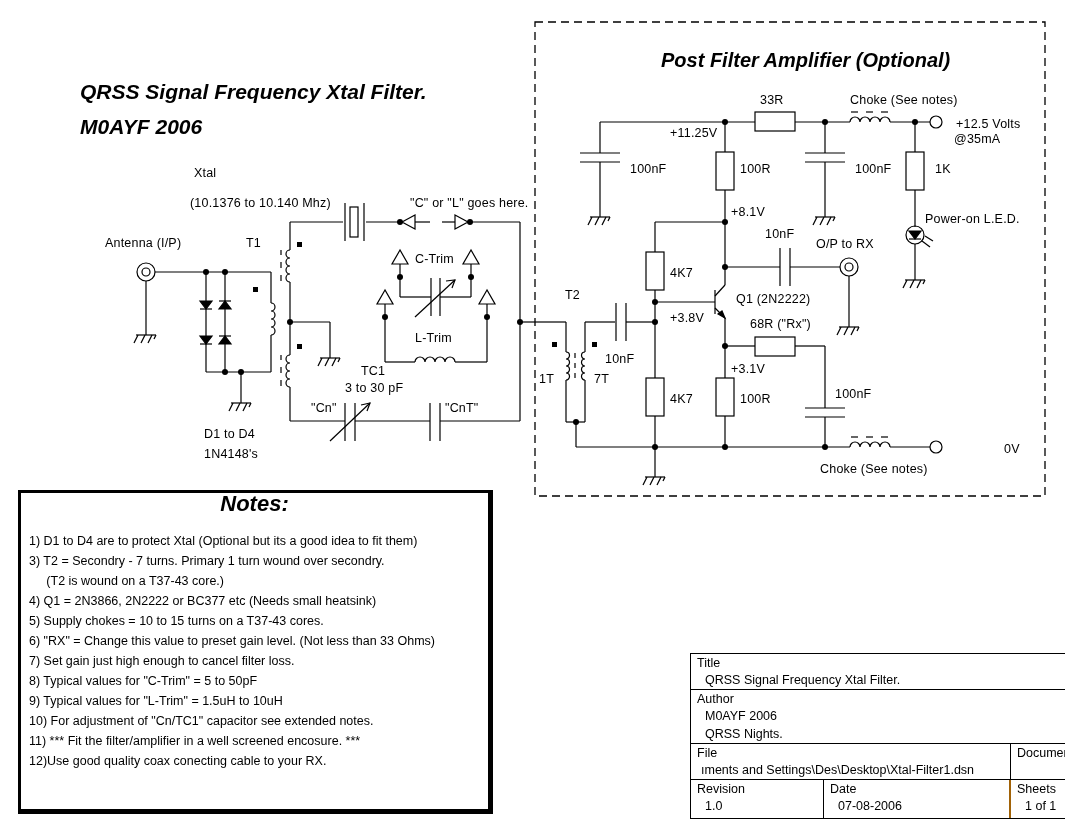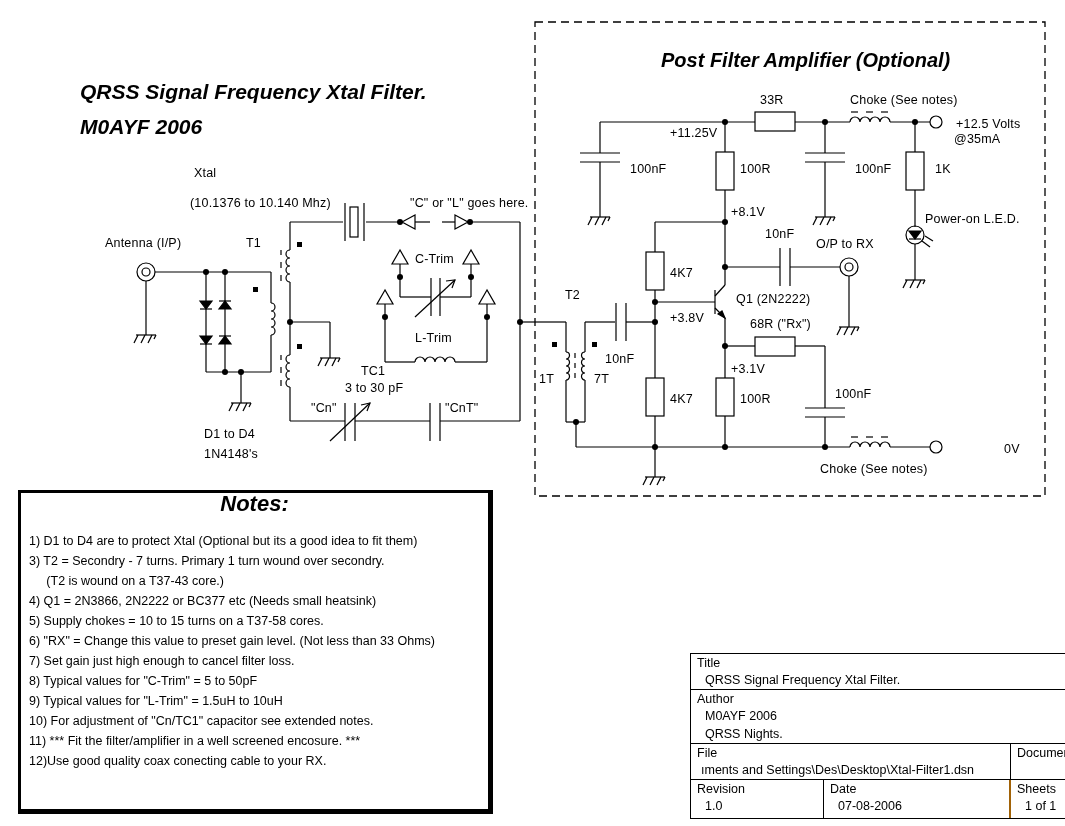--- a/index.html
+++ b/index.html
@@ -332,21 +332,21 @@
 <div class="lbl" style="left:982px;top:442px;margin-left:22px;">0V</div>
 <div class="lbl" style="left:820px;top:462px;">Choke (See notes)</div>
 
 <div id="notes-box">
   <div class="nt">Notes:</div>
   <ul>
     <li> 1) D1 to D4 are to protect Xtal (Optional but its a good idea to fit them)</li>
     <li> 3) T2 = Secondry - 7 turns. Primary 1 turn wound over secondry.</li>
     <li style="white-space:pre;">     (T2 is wound on a T37-43 core.)</li>
     <li> 4) Q1 = 2N3866, 2N2222 or BC377 etc (Needs small heatsink)</li>
-    <li> 5) Supply chokes = 10 to 15 turns on a T37-58 cores.</li>
+    <li> 5) Supply chokes = 10 to 15 turns on a T37-43 cores.</li>
     <li> 6) "RX" = Change this value to preset gain level. (Not less than 33 Ohms)</li>
     <li> 7) Set gain just high enough to cancel filter loss.</li>
     <li> 8) Typical values for "C-Trim" = 5 to 50pF</li>
     <li> 9) Typical values for "L-Trim" = 1.5uH to 10uH</li>
     <li>10) For adjustment of "Cn/TC1" capacitor see extended notes.</li>
     <li>11) *** Fit the filter/amplifier in a well screened encosure. ***</li>
     <li>12)Use good quality coax conecting cable to your RX.</li>
   </ul>
 </div>
 

